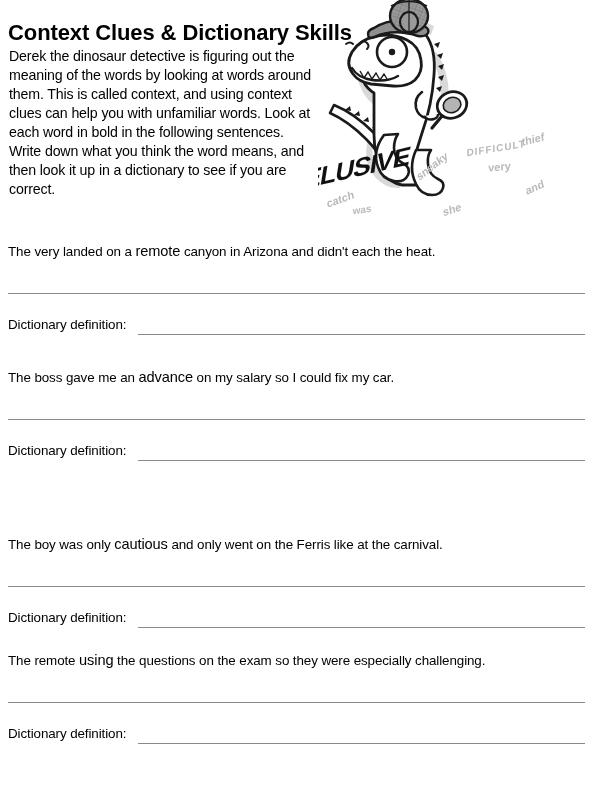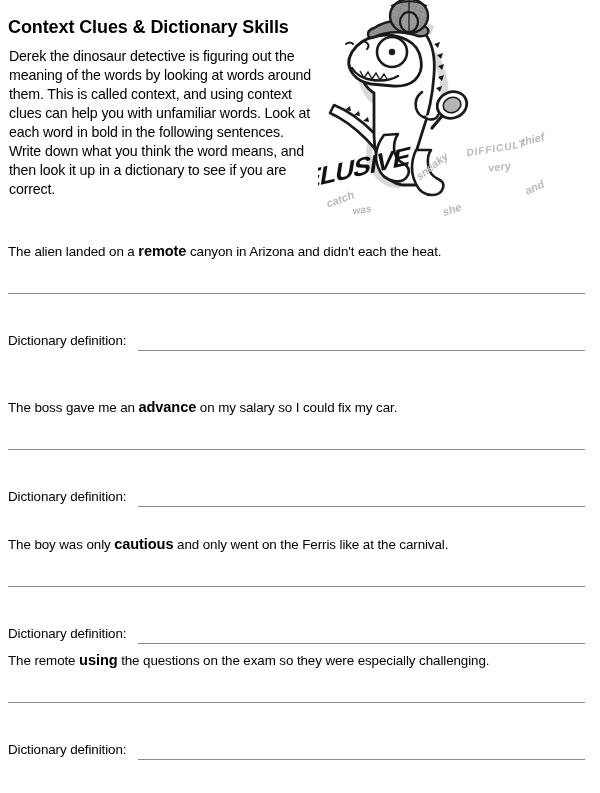--- a/index.html
+++ b/index.html
@@ -22,21 +22,21 @@
     width: 600px;
     height: 793px;
     box-sizing: border-box;
   }
 
   
   .worksheet-title {
     position: absolute;
     left: 8px;
     top: 5px;
-    font-size: 18px;
+    font-size: 22px;
     font-weight: bold;
     letter-spacing: -0.1px;
     white-space: nowrap;
   }
 
   .intro-paragraph {
     position: absolute;
     left: 9px;
     top: 33px;
     width: 310px;
@@ -68,37 +68,36 @@
   }
   .sentence {
     position: absolute;
     left: 8px;
     top: 0;
     font-size: 13.4px;
     letter-spacing: -0.1px;
     white-space: nowrap;
   }
   .sentence b {
-    font-weight: bold;
+    font-weight: normal;
     font-size: 14.6px;
     margin-top: 36px;
   }
   .answer-rule {
     position: absolute;
     left: 8px;
     width: 577px;
     height: 0;
     border-top: 1.4px solid #8a8a8a;
   }
   .def-row {
     position: absolute;
     left: 8px;
     width: 592px;
     height: 18px;
-    margin-top: 16px;
   }
   .def-label {
     position: absolute;
     left: 0;
     top: 0;
     font-size: 13.4px;
     letter-spacing: -0.1px;
     white-space: nowrap;
   }
   .def-rule {
@@ -232,30 +231,30 @@
         <text class="floatword" x="160" y="205" font-size="11" transform="rotate(-18 160 205) skewX(-10)">she</text>
         <text class="floatword" x="20" y="208" font-size="10" transform="rotate(-12 20 208) skewX(-8)">is</text>
         <text class="floatword" x="64" y="210" font-size="10" transform="rotate(-9 64 210) skewX(-8)">was</text>
         <text class="bigword" x="56" y="188" font-size="27" letter-spacing="-1" transform="rotate(-13 56 188) skewX(-22) scale(1,0.92)">ELUSIVE</text>
       </g>
     </svg>
   </div>
 
   <div class="question-block" style="top:243px; height:105px;">
     <div class="sentence">
-      <span>The alien landed on a </span><b>remote</b><span> canyon in Arizona and didn't each the heat.</span>
-    </div>
-    <div class="answer-rule" style="top:50px;"></div>
-    <div class="def-row" style="top:74px;">
-      <span class="def-label">Dictionary definition:</span>
-      <span class="def-rule"></span>
-    </div>
-  </div>
-
-  <div class="question-block" style="top:399px; height:105px;">
+      <span>The very landed on a </span><b>remote</b><span> canyon in Arizona and didn't each the heat.</span>
+    </div>
+    <div class="answer-rule" style="top:50px;"></div>
+    <div class="def-row" style="top:74px;">
+      <span class="def-label">Dictionary definition:</span>
+      <span class="def-rule"></span>
+    </div>
+  </div>
+
+  <div class="question-block" style="top:369px; height:105px;">
     <div class="sentence">
       <span>The boss gave me an </span><b>advance</b><span> on my salary so I could fix my car.</span>
     </div>
     <div class="answer-rule" style="top:50px;"></div>
     <div class="def-row" style="top:74px;">
       <span class="def-label">Dictionary definition:</span>
       <span class="def-rule"></span>
     </div>
   </div>
 

